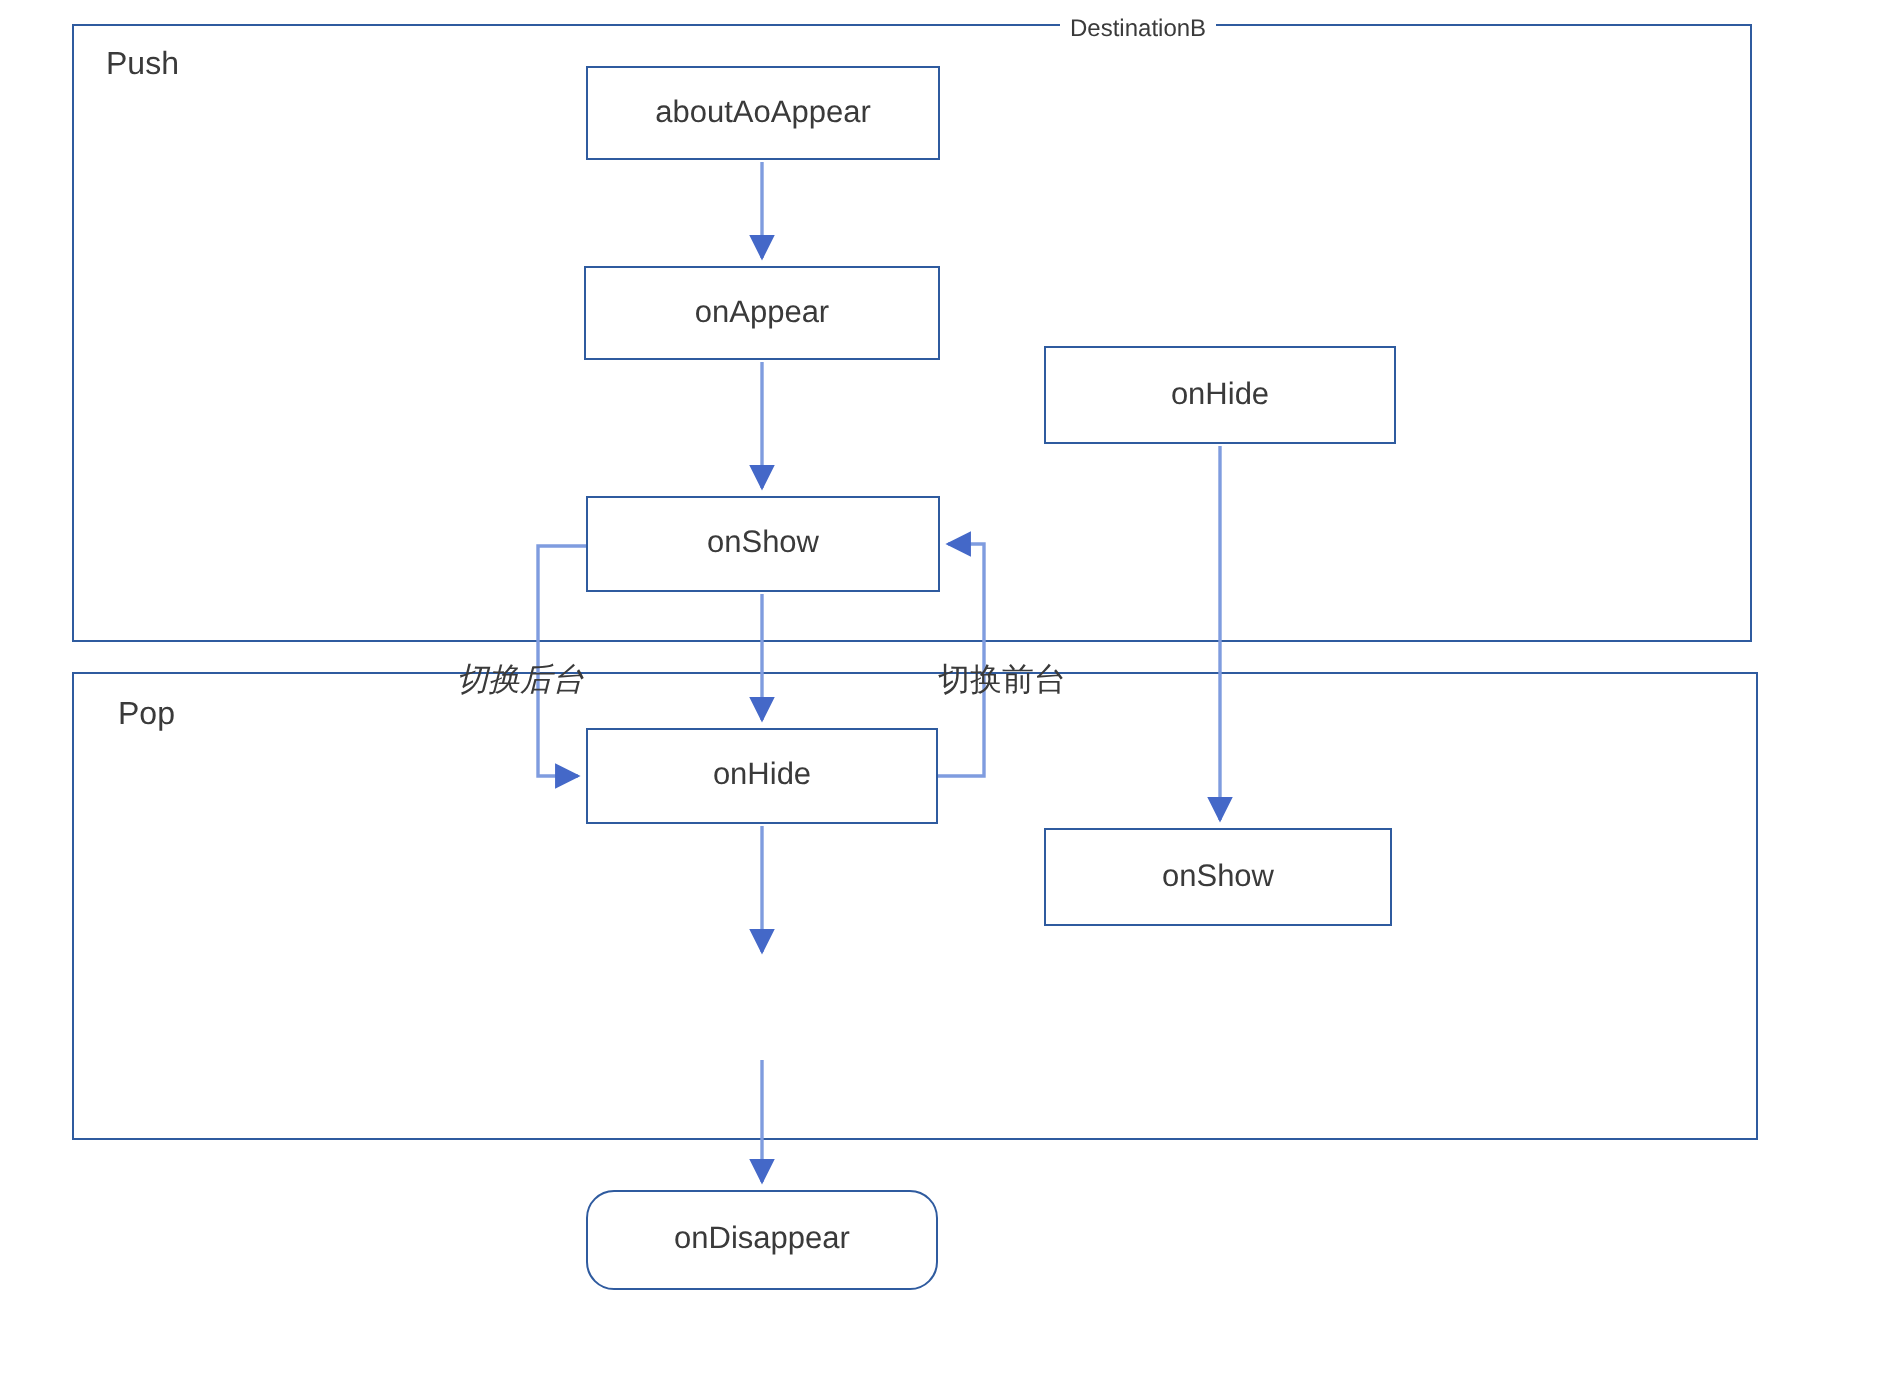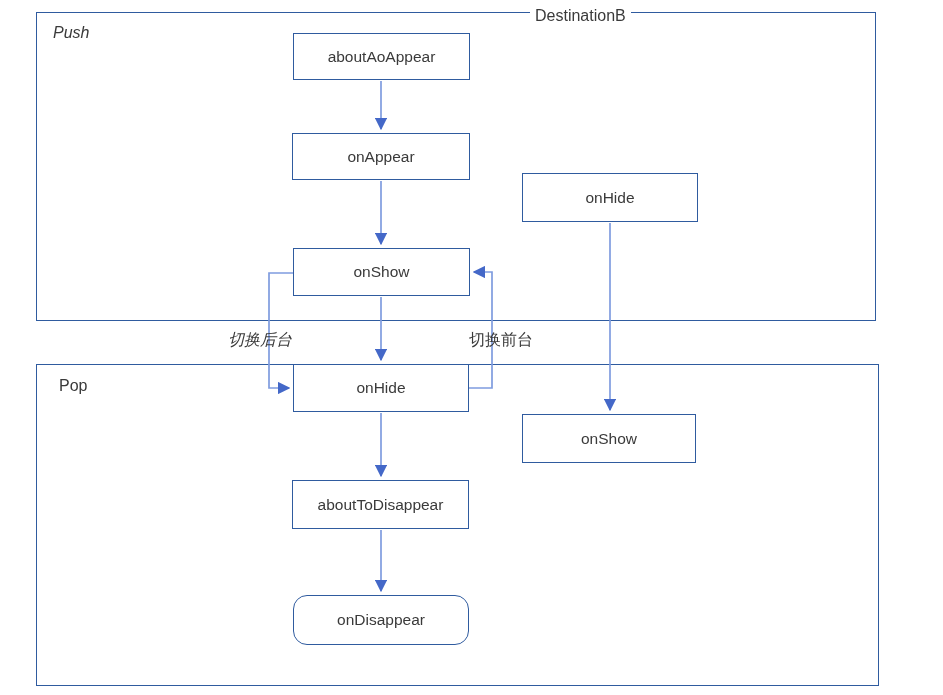--- a/index.html
+++ b/index.html
@@ -17,34 +17,34 @@
     font-family:"Liberation Sans","DejaVu Sans",sans-serif;
     color:var(--text);
     overflow:hidden;
   }
   .container{
     position:absolute;
     border:1.6px solid var(--border);
     background:transparent;
     box-sizing:border-box;
   }
-  .container-push{left:36px;top:12px;width:840px;height:309px;font-style:italic;}
-  .container-pop{left:36px;top:364px;width:843px;height:322px;text-decoration:underline;}
+  .container-push{left:36px;top:12px;width:840px;height:309px;}
+  .container-pop{left:36px;top:336px;width:843px;height:234px;text-decoration:underline;}
   .container-label{
     position:absolute;
     font-size:16px;
     color:var(--text);
     white-space:nowrap;
   }
   .push-label{left:16px;top:11px;}
   .pop-label{left:22px;top:12px;}
   .dest-label{
     position:absolute;
     left:530px;top:7px;
-    font-size:16px;
+    font-size:12px;
     background:var(--bg);
     padding:0 5px;
     white-space:nowrap;
     z-index:3;
   }
   .node{
     position:absolute;
     box-sizing:border-box;
     border:1.5px solid var(--border);
     background:var(--bg);
@@ -126,23 +126,20 @@
   </div>
   <div class="node n-on-hide-dest">
     <span>onHide</span>
   </div>
   <div class="node n-on-hide-pop">
     <span>onHide</span>
   </div>
   <div class="node n-on-show-dest">
     <span>onShow</span>
   </div>
-  <div class="node n-about-disappear">
-    <span>aboutToDisappear</span>
-  </div>
   <div class="node n-on-disappear">
     <span>onDisappear</span>
   </div>
 
   <span class="edge-label lbl-background">切换后台</span>
   <span class="edge-label lbl-foreground">切换前台</span>
 
 </div>
 
 </body></html>

